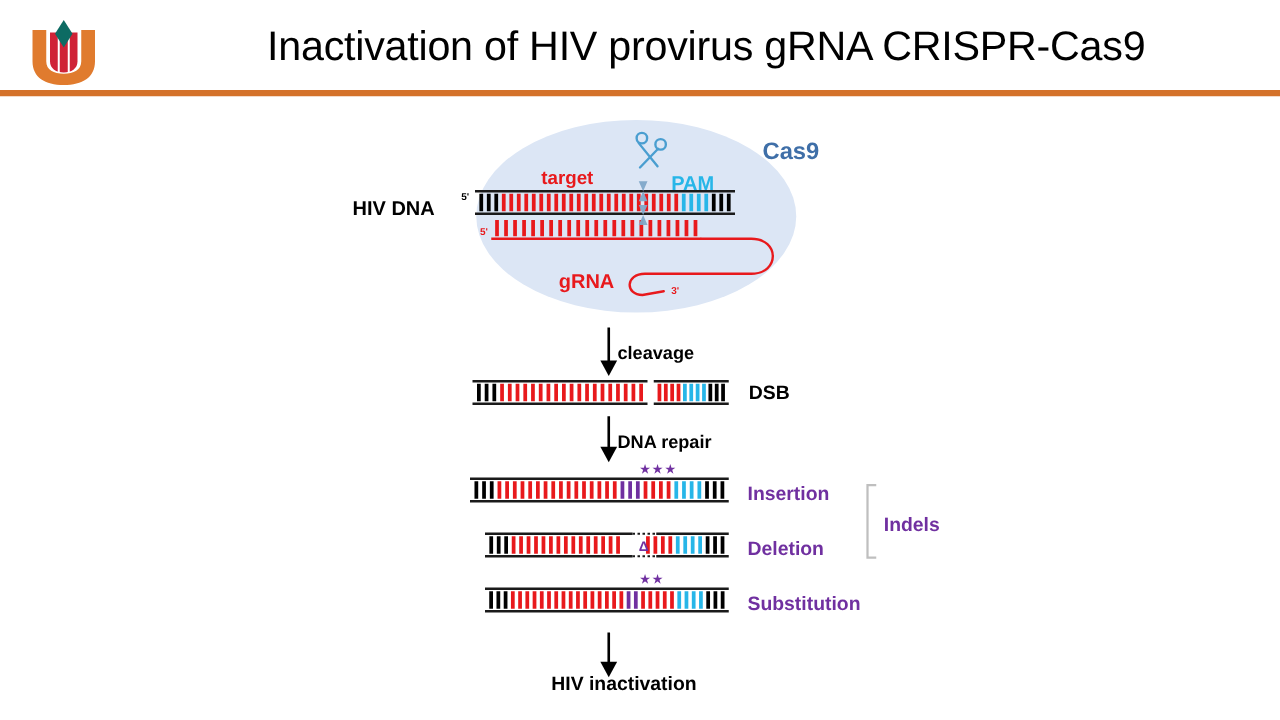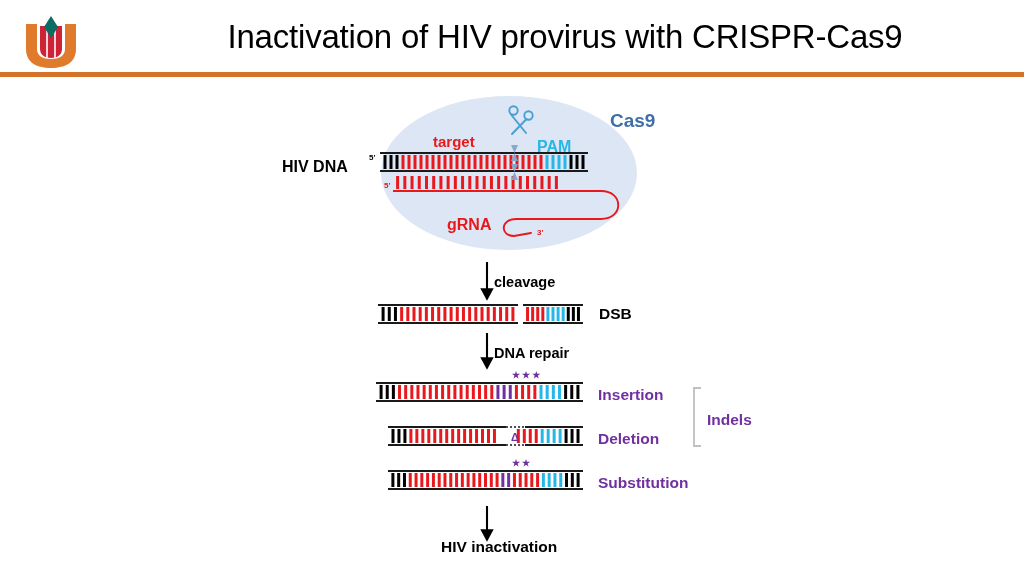--- a/index.html
+++ b/index.html
@@ -84,21 +84,21 @@
 
       <path d="M18 10 L18 33 C18 39 23 42 29 42 C35 42 40 39 40 33 L40 10 Z" fill="#cf2236"></path>
 
       <path d="M25 10 L25 42" stroke="#ffffff" stroke-width="1.6" fill="none"></path>
       <path d="M33 10 L33 42" stroke="#ffffff" stroke-width="1.6" fill="none"></path>
 
       <path d="M29 0 L36 11 L29 22 L22 11 Z" fill="#0d6b63"></path>
     </svg>
   </div>
 
-  <div id="slide-title">Inactivation of HIV provirus with CRISPR-Cas9</div>
+  <div id="slide-title">Inactivation of HIV provirus gRNA CRISPR-Cas9</div>
 
   <div id="header-rule"></div>
 </div>
 
 <div id="diagram">
 <svg width="1024" height="498" viewBox="0 0 1024 498">
 
   <defs>
     <marker id="arrowhead" markerWidth="8" markerHeight="8" refX="3.2" refY="4" orient="auto">
       <path d="M0.5,0.8 L6.4,4 L0.5,7.2 Z" fill="#000000"></path>

